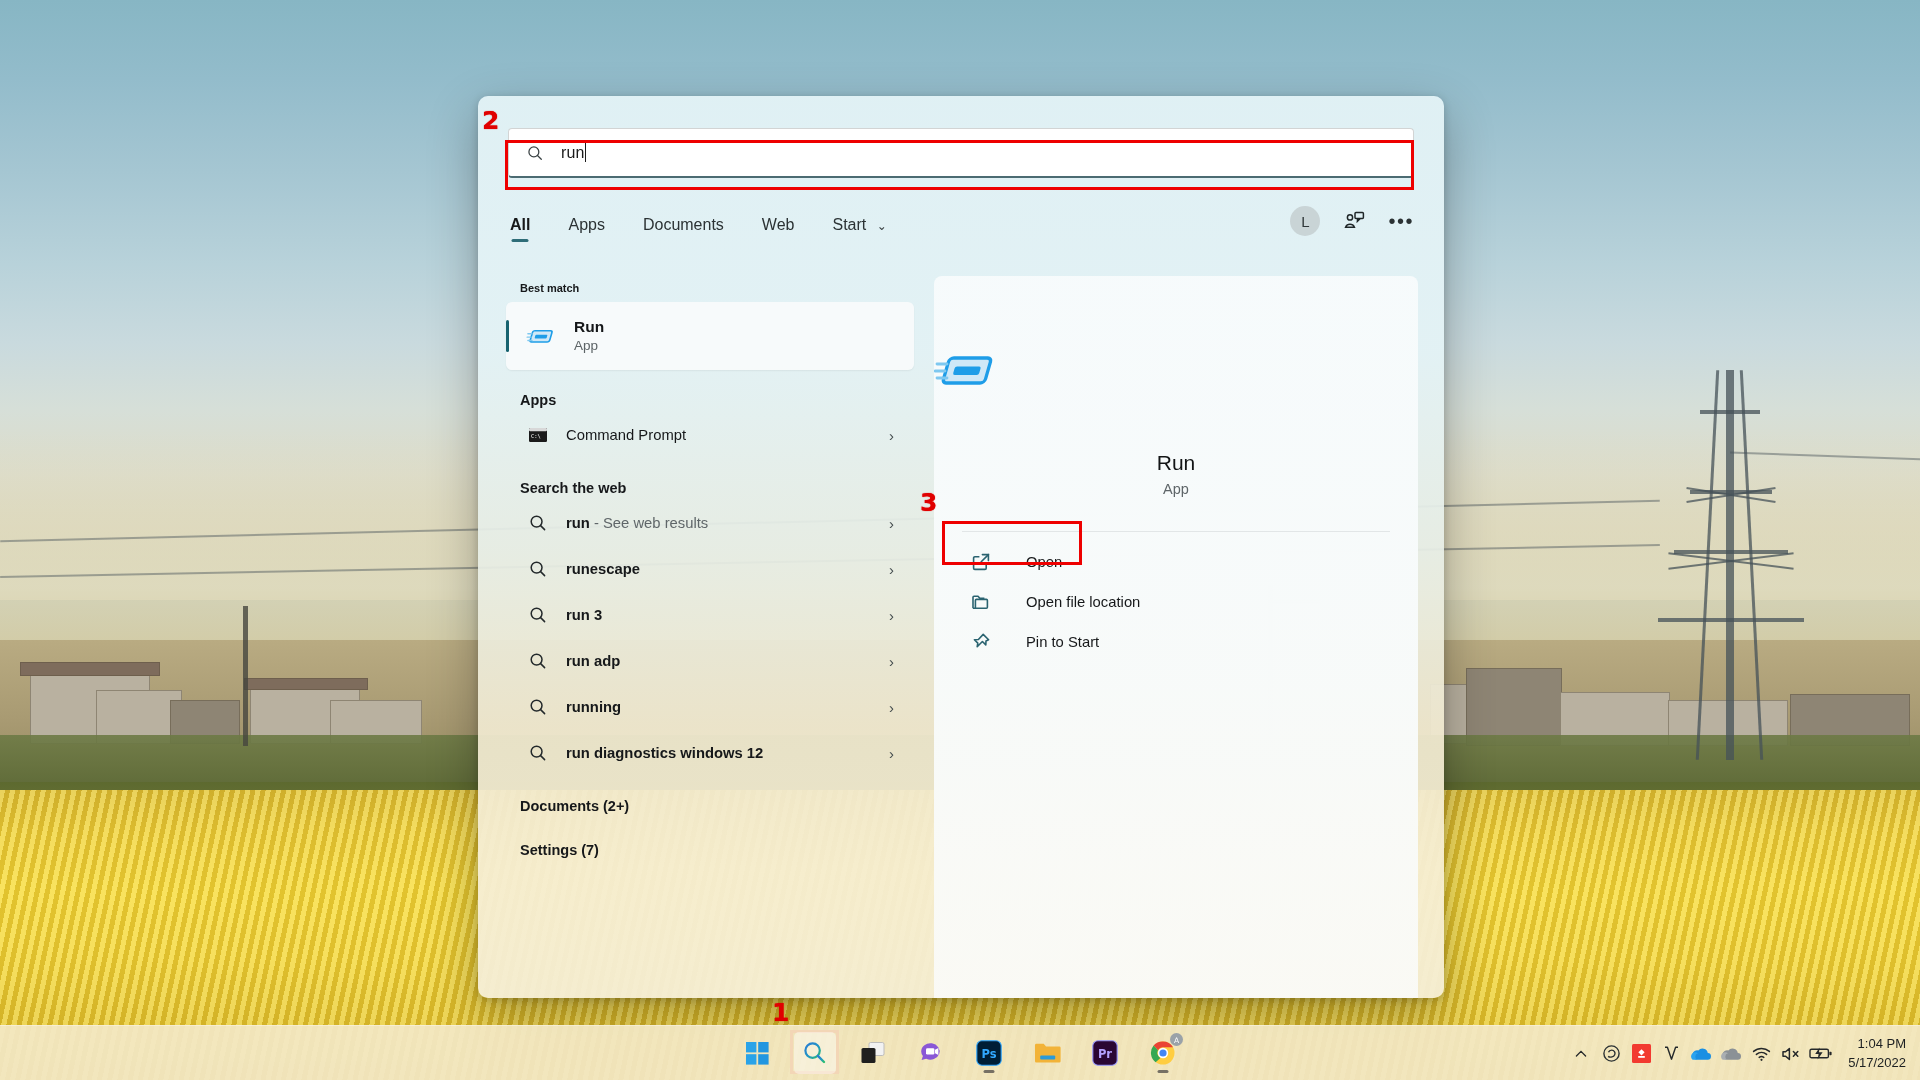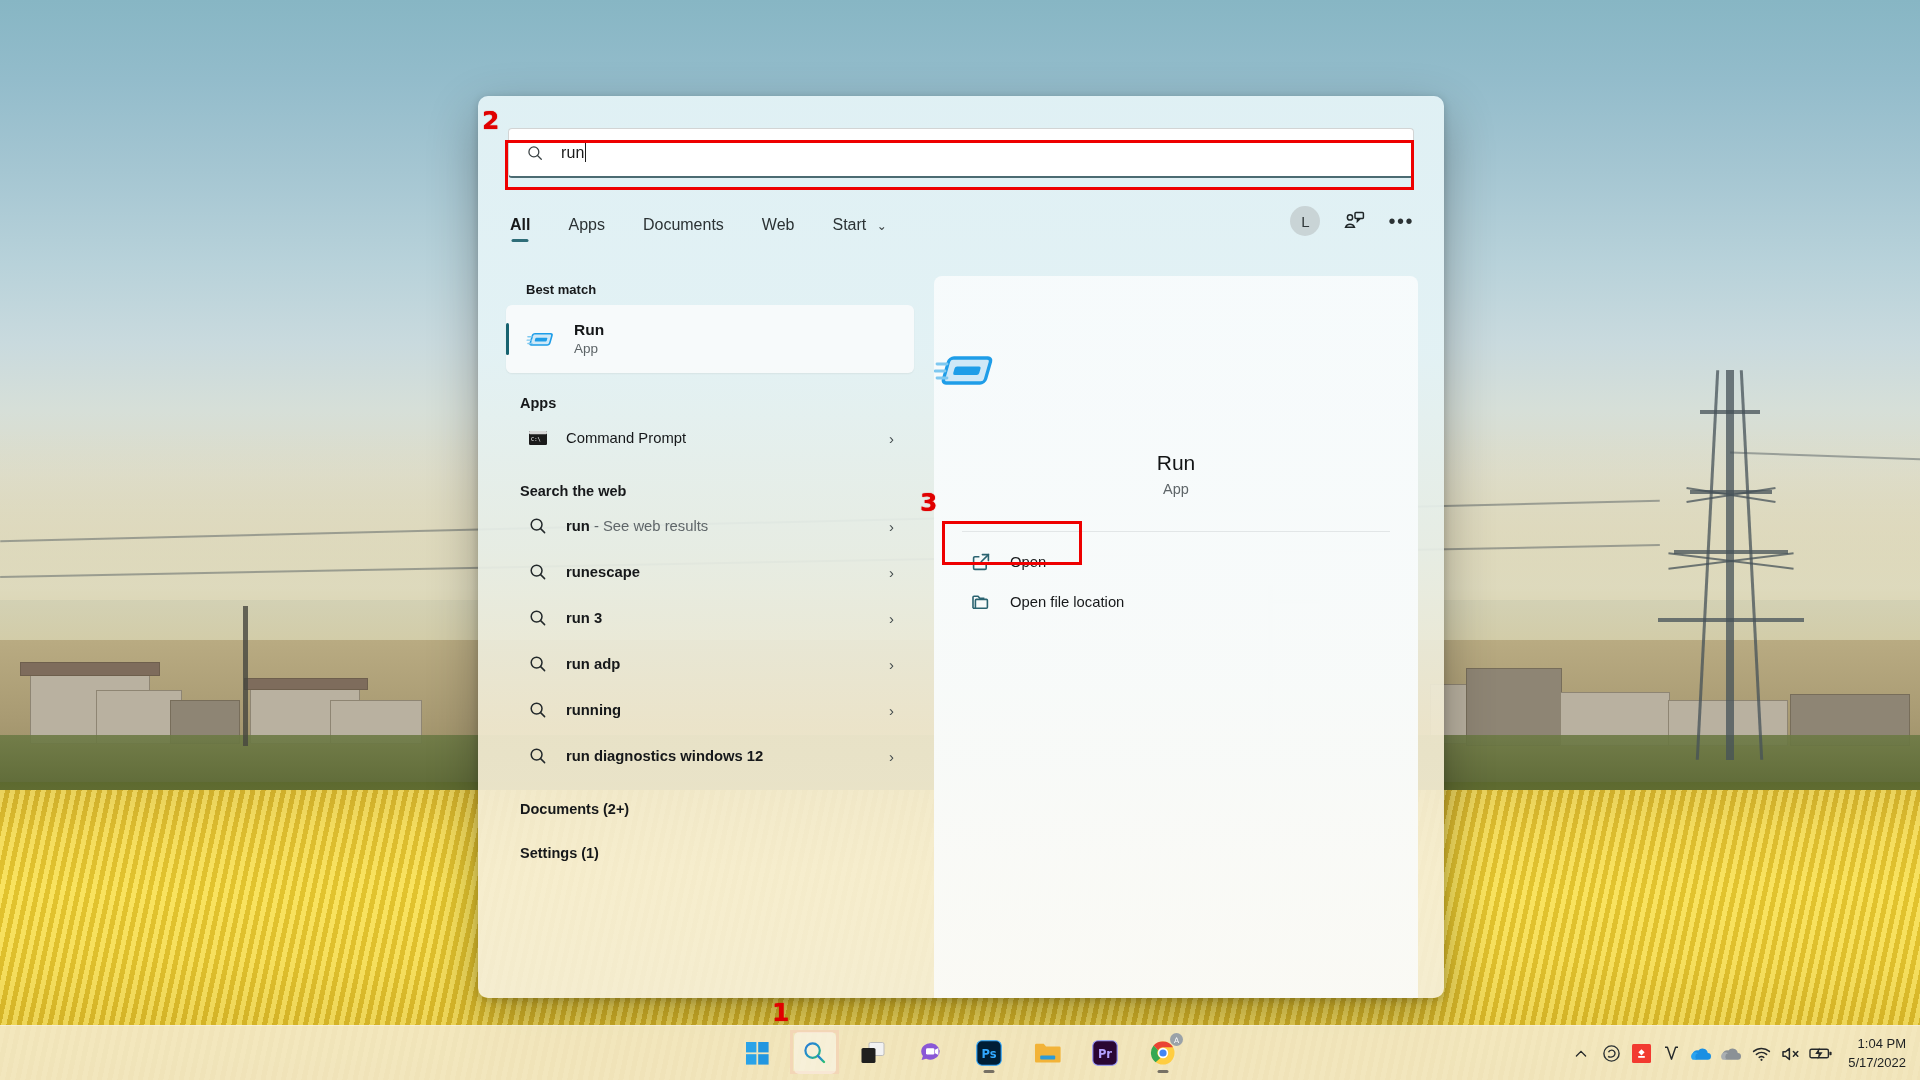--- a/index.html
+++ b/index.html
@@ -112,21 +112,21 @@
   .avatar {
     width:30px; height:30px; border-radius:50%;
     background:#c9d4d6; color:#30383a; font-size:15px;
     display:flex; align-items:center; justify-content:center;
   }
   .hdr-icon { width:24px; height:24px; display:flex; align-items:center; justify-content:center; color:#1f2628; }
   .dots { font-size:20px; color:#2b3234; letter-spacing:1.5px; line-height:10px; }
 
   
   .left-col { position:absolute; left:506px; top:282px; width:408px; }
-  .group-title { font-size:13px; font-weight:700; color:#16181a; margin:0 0 8px 20px; }
+  .group-title { font-size:11px; font-weight:700; color:#16181a; margin:0 0 8px 14px; }
   .gap-lg { height:22px; }
 
   .best-match {
     position:relative; width:408px; height:68px; border-radius:6px;
     background:rgba(252,253,253,.78);
     display:flex; align-items:center;
     box-shadow:0 1px 2px rgba(0,0,0,.06);
   }
   .best-match .sel {
     position:absolute; left:0; top:18px; width:3px; height:32px; border-radius:2px; background:#16626f;
@@ -153,21 +153,21 @@
     position:absolute; left:934px; top:276px; width:484px; height:722px;
     border-radius:8px 8px 0 0;
     background:linear-gradient(to bottom, rgba(247,251,252,.97) 0%, rgba(248,251,251,.96) 55%, rgba(250,250,246,.96) 100%);
   }
   .pv-icon { margin:63px auto 0; width:64px; height:64px; }
   .pv-title { text-align:center; margin-top:44px; font-size:21px; color:#131516; }
   .pv-sub { text-align:center; margin-top:6px; font-size:14.5px; color:#5e6568; }
   .pv-divider { margin:34px 28px 0; height:1px; background:#e2e6e7; }
   .pv-actions { margin-top:10px; padding:0 24px; }
   .pv-action {
-    height:40px; display:flex; align-items:center; border-radius:4px; cursor:default;
+    height:40px; display:flex; align-items:center; border-radius:4px; cursor:default;gap:16px;
   }
   .pv-action .ico { width:22px; height:22px; margin-left:12px; display:flex; align-items:center; justify-content:center; color:#2a6370; }
   .pv-action .lbl { margin-left:18px; font-size:14.8px; color:#16181a; }
 
   
   .hl { position:absolute; border:3px solid #ee0000; pointer-events:none; }
   .num {
     position:absolute; color:#e00000; font-family:"DejaVu Sans", sans-serif;
     font-weight:bold; font-size:25px; line-height:1; pointer-events:none;
     text-shadow:0 0 1px #e00000;
@@ -388,21 +388,21 @@
             </svg>
           </span>
           <span class="lbl"><span class="b">run</span><span class="b"> diagnostics windows 12</span></span>
           <span class="arrow">›</span>
         </div>
       </div>
 
     <div class="gap-lg"></div>
     <div class="sec-head" style="margin-bottom:0;">Documents (2+)</div>
     <div style="height:28px;"></div>
-    <div class="sec-head" style="margin-bottom:0;">Settings (1)</div>
+    <div class="sec-head" style="margin-bottom:0;">Settings (7)</div>
   </div>
 
   <div class="preview" style="left:456px; top:180px; width:484px; height:722px;">
     <svg class="pv-icon" viewBox="0 0 64 64">
       <g transform="skewX(-16) translate(10 0)">
         <rect x="11" y="19" width="42" height="25" rx="4" fill="#cfe8f7" stroke="#1e9de8" stroke-width="3.4"></rect>
         <rect x="19" y="27.5" width="26" height="8.5" rx="2" fill="#1e9de8"></rect>
       </g>
       <line x1="3" y1="25" x2="13" y2="25" stroke="#7ec8f0" stroke-width="2.8" stroke-linecap="round"></line>
       <line x1="1" y1="32" x2="11" y2="32" stroke="#7ec8f0" stroke-width="2.8" stroke-linecap="round"></line>
@@ -425,20 +425,28 @@
       </div>
       <div class="pv-action">
         <span class="ico">
           <svg viewBox="0 0 22 22" fill="none" stroke="#2a6370" stroke-width="1.6">
             <path d="M3 17.2V6.2a1 1 0 0 1 1-1h4l1.8 2h4.6" stroke-linejoin="round"></path>
             <path d="M3 17.2h13.4a1 1 0 0 0 1-1V9.4a1 1 0 0 0-1-1H6.4a1 1 0 0 0-1 1v7.8" stroke-linejoin="round"></path>
           </svg>
         </span>
         <span class="lbl">Open file location</span>
       </div>
+      <div class="pv-action">
+        <span class="ico">
+          <svg viewBox="0 0 22 22" fill="none" stroke="#2a6370" stroke-width="1.6" stroke-linejoin="round">
+            <path d="M13.2 3.4l5.4 5.4-2.6 1.1-.2 4-3.4-3.4-5.2 5.2.6-3.6-3.4-3.4 4-0.2z"></path>
+          </svg>
+        </span>
+        <span class="lbl">Pin to Start</span>
+      </div>
     </div>
   </div>
 </div>
 
 <div class="hl" style="left:505px; top:140px; width:909px; height:50px;"></div>
 <div class="num" style="left:482px; top:108px;">2</div>
 
 <div class="hl" style="left:942px; top:521px; width:140px; height:44px;"></div>
 <div class="num" style="left:920px; top:490px;">3</div>
 

